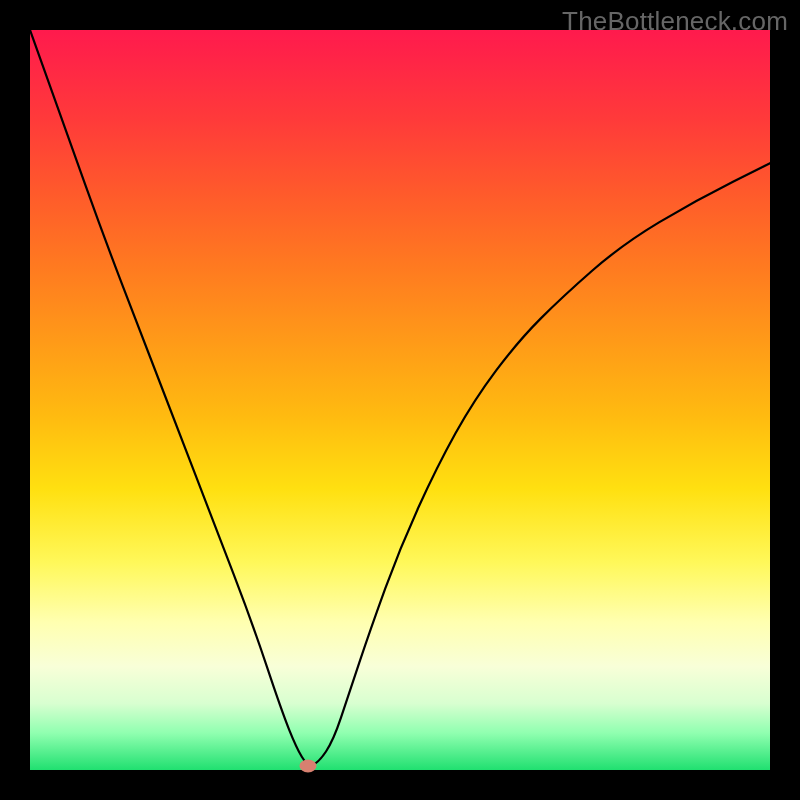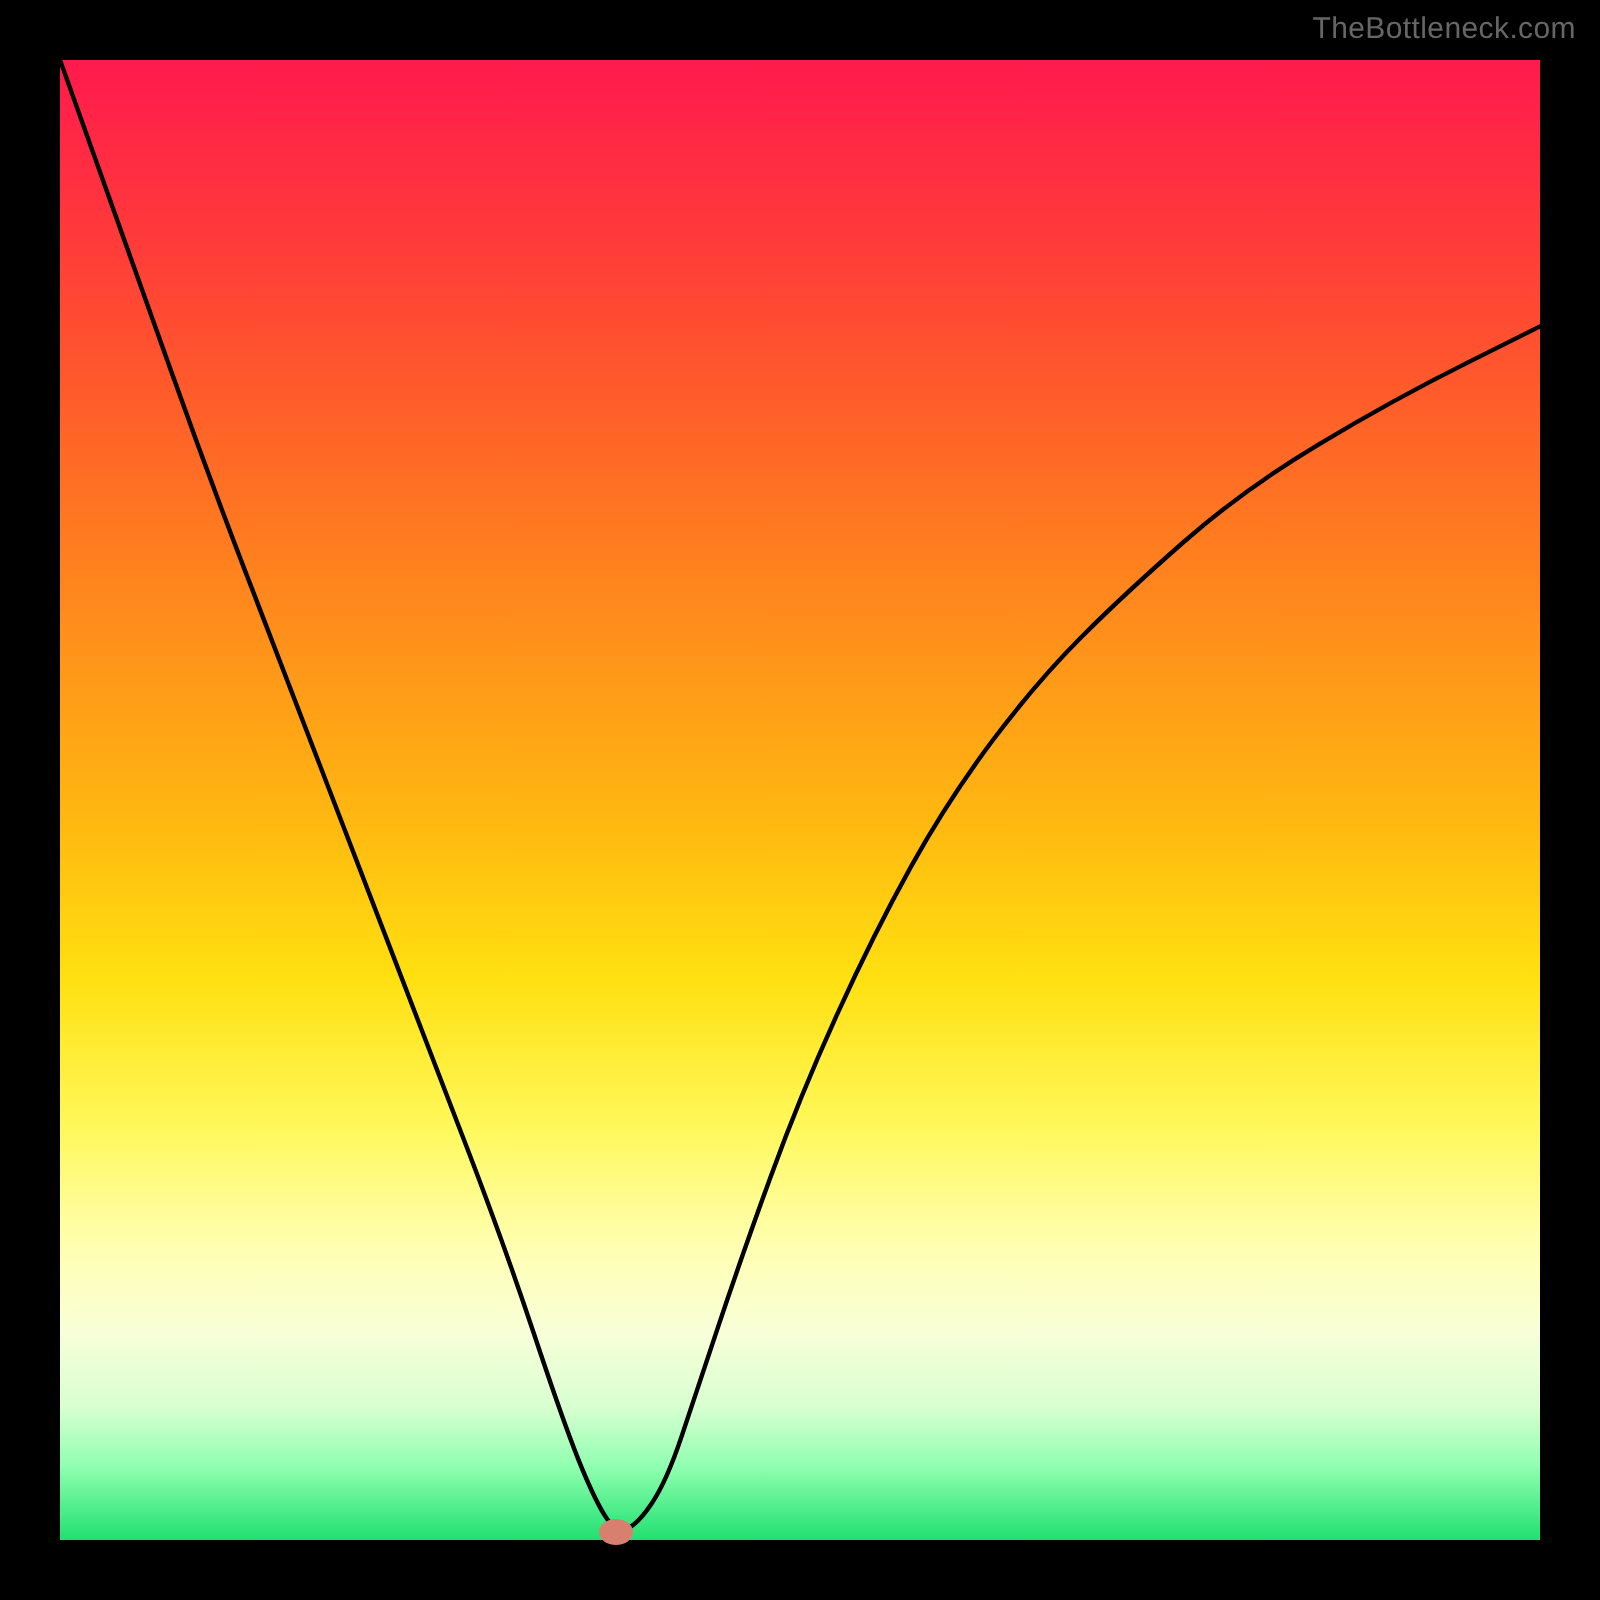--- a/index.html
+++ b/index.html
@@ -36,21 +36,21 @@
     position: absolute;
     left: 0; top: 0;
     width: 740px; height: 740px;
     pointer-events: none;
   }
   .watermark {
     position: absolute;
     top: 6px;
     right: 12px;
     font-family: Arial, Helvetica, sans-serif;
-    font-size: 15px;
+    font-size: 26px;
     color: #666;
     letter-spacing: 0.2px;
     user-select: none;
   }
   .marker {
     position: absolute;
     width: 17px;
     height: 13px;
     border-radius: 50% / 50%;
     background: #d88070;

